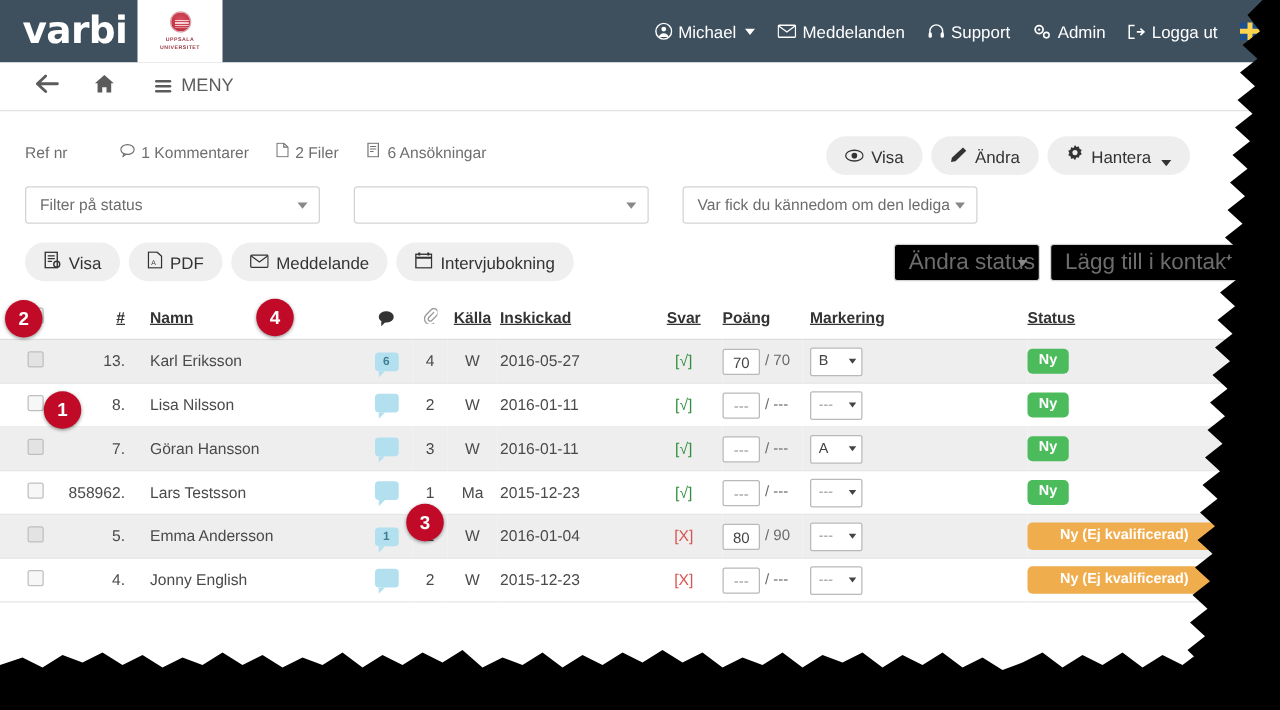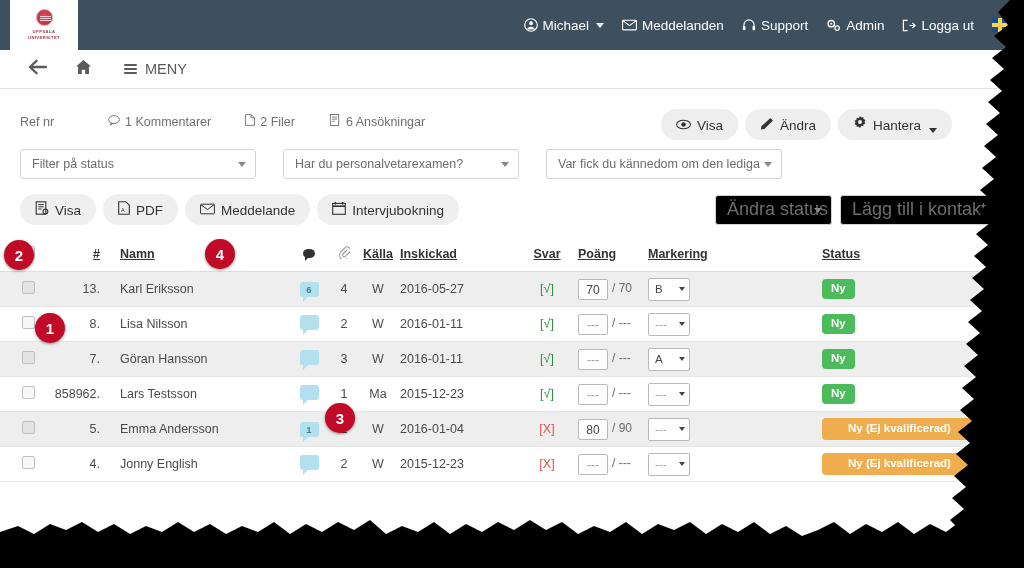--- a/index.html
+++ b/index.html
@@ -67,21 +67,21 @@
     color: #5b5b5b; padding: 0 14px; height: 38px;
   }
   .menu-btn { display: flex; align-items: center; gap: 8px; color: #5b5b5b; font-size: 14.5px; padding-left: 18px; }
   .hamburger { display: inline-block; width: 13px; }
   .hamburger i { display: block; height: 1.6px; background: #5b5b5b; margin: 2.4px 0; border-radius: 1px; }
 
   
   .content { position: absolute; left: 0; top: 89px; width: 1024px; }
   .title-row { padding: 18px 20px 0 20px; position: relative; }
   .page-title { font-size: 21px; font-weight: bold; color: #333; letter-spacing: .1px; }
-  .meta-row { display: flex; align-items: flex-end; gap: 16px; margin-top: 7px; font-size: 12.5px; color: #6f6f6f; }
+  .meta-row { display: flex; align-items: flex-end; gap: 4px; margin-top: 7px; font-size: 12.5px; color: #6f6f6f; }
   .meta-item { display: flex; align-items: center; gap: 5px; margin-right: 18px; white-space: nowrap; }
   .meta-item:first-child { margin-right: 38px; }
 
   .title-actions { position: absolute; right: 72px; top: 20px; display: flex; gap: 7px; }
   .pill {
     display: flex; align-items: flex-end; gap: 6px;
     background: #eeeeee; border: none; border-radius: 16px;
     padding: 7px 15px; font-size: 13.5px; color: #333;
     font-family: "Liberation Sans", sans-serif; cursor: pointer; white-space: nowrap;
   }
@@ -207,20 +207,23 @@
   
   .torn-right { position: absolute; top: 0; right: 0; width: 110px; height: 568px; z-index: 60; pointer-events: none; }
   .torn-bottom { position: absolute; left: 0; bottom: 0; width: 1024px; height: 80px; z-index: 61; pointer-events: none; }
 </style>
 </head>
 <body>
 
 <div id="page">
 
   <div class="navbar">
+    <div class="brand">
+      <span class="brand-logo">varbi</span>
+    </div>
     <div class="org-tile">
       <div class="org-seal"></div>
       <div class="org-name">
         <div>UPPSALA</div>
         <div>UNIVERSITET</div>
       </div>
     </div>
 
     <div class="nav-right">
       <div class="nav-item">
@@ -375,21 +378,20 @@
         </div>
       </div>
     </div>
 
     <div class="filters">
       <div class="select-box sb1">
         <span>Filter på status</span>
         <span class="ar"></span>
       </div>
       <div class="select-box sb2">
-        <span>Har du personalvetarexamen?</span>
         <span class="ar"></span>
       </div>
       <div class="select-box sb3">
         <span>Var fick du kännedom om den lediga</span>
         <span class="ar"></span>
       </div>
     </div>
 
     <div class="toolbar">
       <div class="left">

